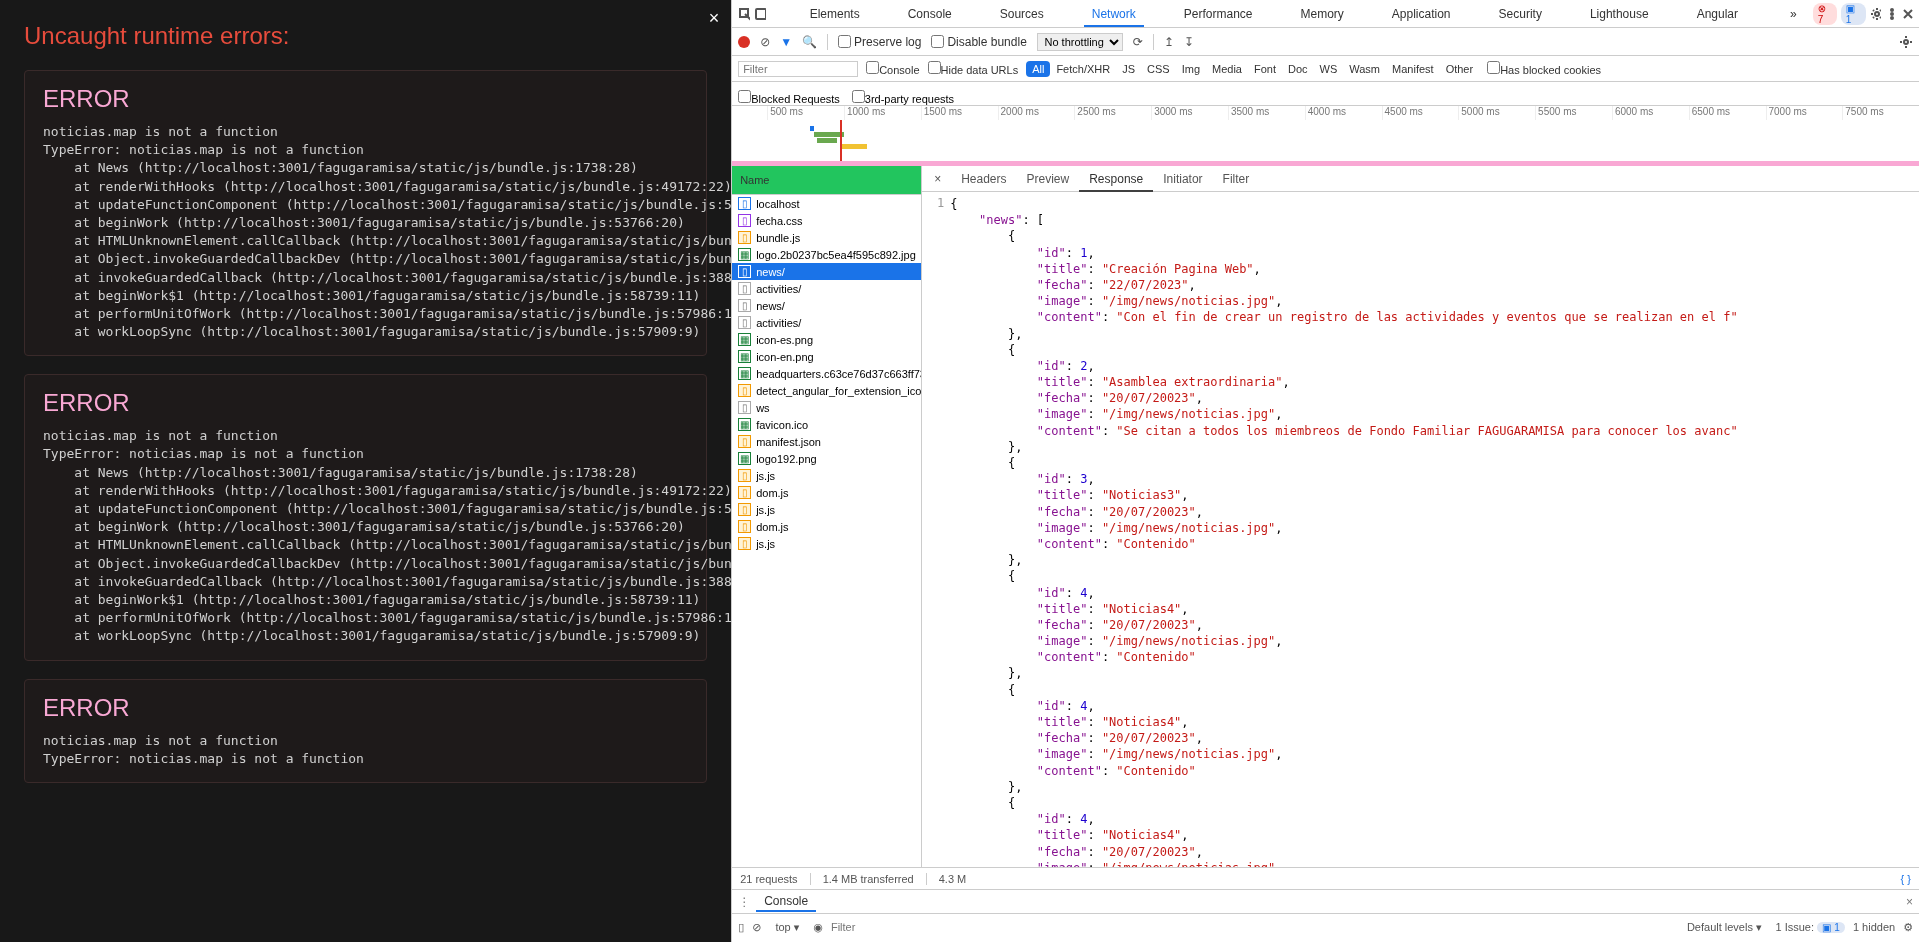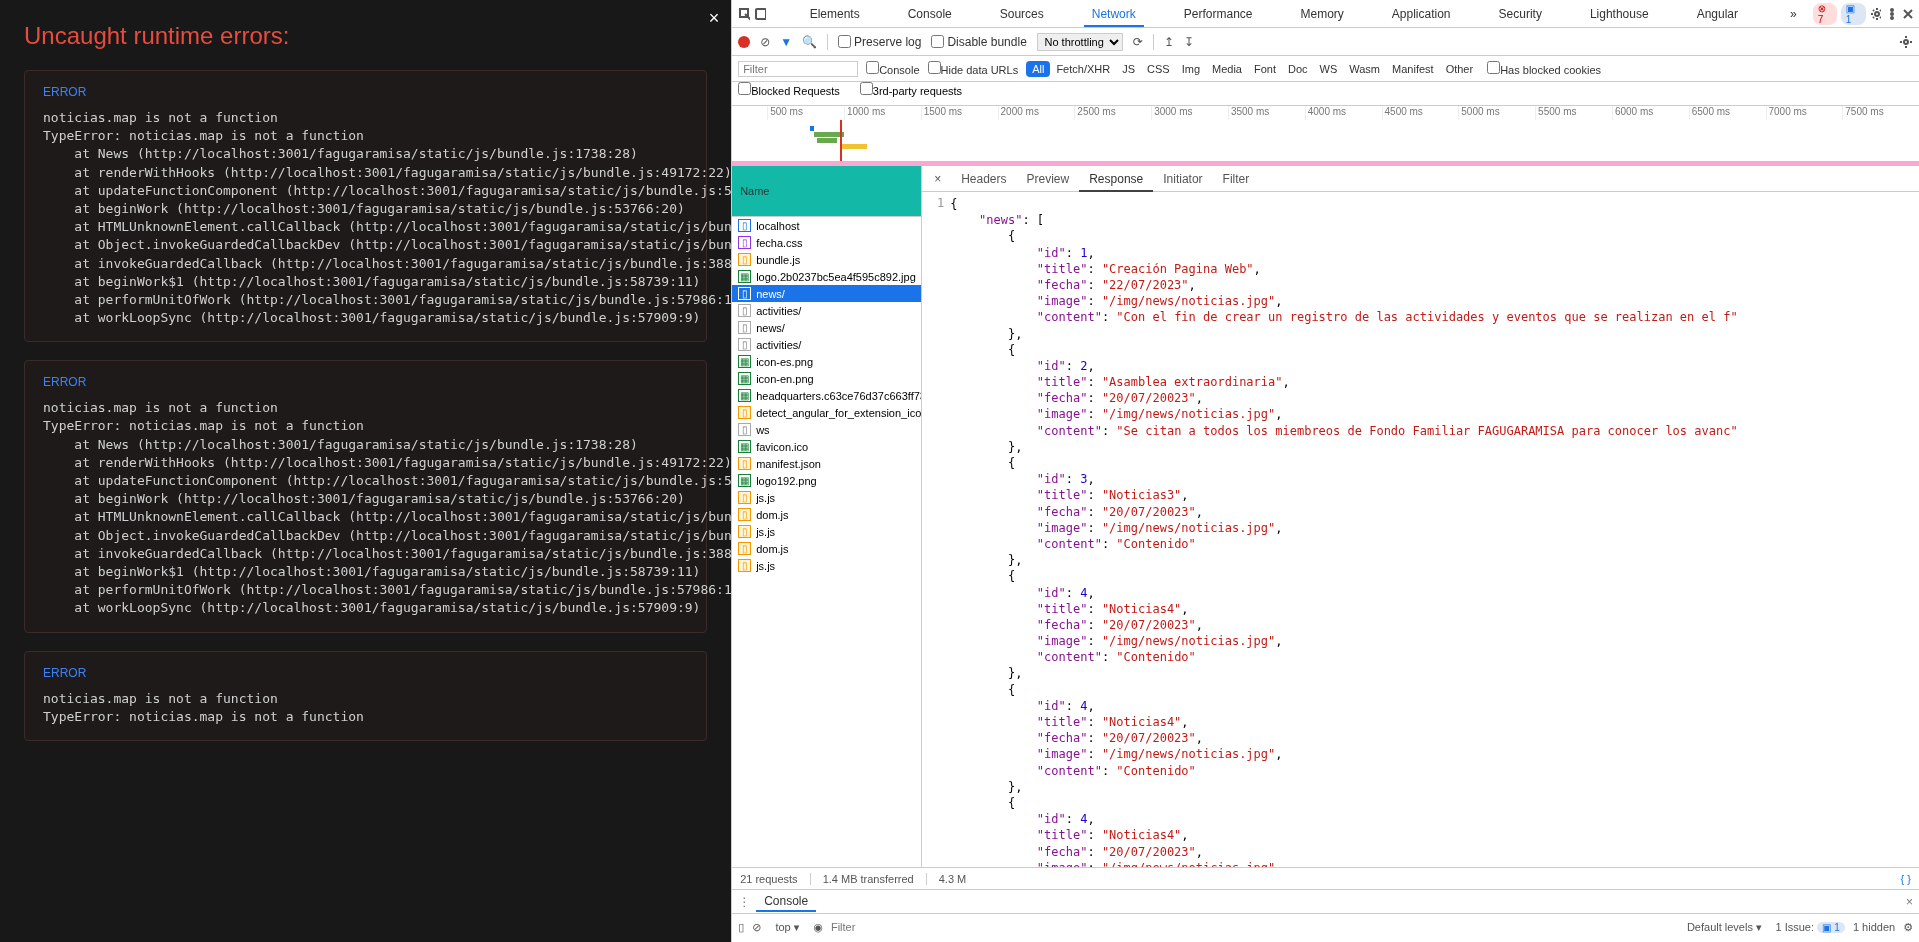--- a/index.html
+++ b/index.html
@@ -3,47 +3,47 @@
 <meta charset="utf-8">
 <style>
 * { box-sizing: border-box; margin: 0; padding: 0; }
 body { font-family: "Segoe UI", Arial, sans-serif; font-size: 12px; display: flex; width: 1919px; height: 942px; overflow: hidden; background: #fff; }
 .error-overlay { width: 736px; height: 100%; background: #181818; color: #ccc; overflow-y: auto; position: relative; padding: 12px 24px; }
 .error-overlay::-webkit-scrollbar { width: 10px; }
 .error-overlay::-webkit-scrollbar-thumb { background: #555; border-radius: 4px; }
 .close-x { position: absolute; top: 8px; right: 12px; color: #fff; font-size: 18px; cursor: pointer; }
 .err-title { color: #e74c3c; font-size: 24px; font-weight: 400; margin: 10px 0 20px 0; }
 .err-box { background: #1e1a1a; border: 1px solid #3a2a2a; border-radius: 4px; padding: 14px 18px; margin-bottom: 18px; }
-.err-h { color: #3b82f6; font-size: 12px; margin-bottom: 10px; }
+.err-h { color: #f9a8d4; font-size: 24px; margin-bottom: 10px; }
 .err-trace { font-family: Consolas, monospace; font-size: 13px; color: #d0d0d0; white-space: pre; line-height: 1.4; }
 .devtools { flex: 1; display: flex; flex-direction: column; border-left: 1px solid #ccc; height: 100%; }
 .dt-tabs { display: flex; align-items: center; border-bottom: 1px solid #ccc; height: 28px; padding: 0 6px; gap: 4px; font-size: 12px; color: #333; }
 .dt-tabs .tab { padding: 4px 8px; cursor: pointer; white-space: nowrap; margin-left: 32px; }
 .dt-tabs .tab.active { color: #1a73e8; border-bottom: 2px solid #1a73e8; }
 .dt-tabs .spacer { flex: 1; }
 .badge-err { background: #fdd; color: #c00; border-radius: 8px; padding: 0 5px; font-size: 10px; }
 .badge-warn { background: #dde6f5; color: #1a73e8; border-radius: 8px; padding: 0 5px; font-size: 10px; }
 .dt-toolbar { display: flex; align-items: center; border-bottom: 1px solid #ccc; height: 28px; padding: 0 6px; gap: 10px; font-size: 12px; color: #333; }
 .dt-toolbar .rec { width: 12px; height: 12px; background: #d93025; border-radius: 50%; }
 .dt-toolbar label { display: flex; align-items: center; gap: 3px; cursor: pointer; }
 .dt-toolbar select { border: 1px solid #ccc; font-size: 11px; padding: 1px 2px; text-align: right; }
 .dt-toolbar .ticon { color: #555; cursor: pointer; }
 .dt-filterbar { display: flex; align-items: center; border-bottom: 1px solid #ccc; height: 26px; padding: 0 6px; gap: 8px; font-size: 11px; color: #333; flex-wrap: nowrap; overflow: hidden; }
 .dt-filterbar input.filter { width: 120px; border: 1px solid #ccc; padding: 1px 4px; font-size: 11px; }
 .chip { padding: 2px 6px; border-radius: 4px; cursor: pointer; }
 .chip.active { background: #1a73e8; color: #fff; }
-.dt-blockbar { display: flex; align-items: flex-start; border-bottom: 1px solid #ccc; height: 24px; padding: 0 6px; gap: 20px; font-size: 11px; }
+.dt-blockbar { display: flex; align-items: flex-end; border-bottom: 1px solid #ccc; height: 24px; padding: 0 6px; gap: 12px; font-size: 11px; }
 .waterfall { height: 60px; border-bottom: 5px solid #f9a8d4; position: relative; overflow: hidden; padding-left: 35px; }
 .wf-ticks { display: flex; font-size: 10px; color: #777; height: 14px; }
 .wf-ticks div { flex: 1; border-left: 1px solid #eee; padding-left: 2px; }
 .wf-bars { position: absolute; top: 20px; left: 10px; }
 .wf-bar { height: 5px; margin-bottom: 1px; }
 .main-split { flex: 1; display: flex; min-height: 0; border-bottom: 1px solid #ccc; }
 .req-list { width: 190px; border-right: 1px solid #ccc; overflow-y: auto; font-size: 11px; }
-.req-list .hdr { background: #14b8a6; padding: 19px 8px; border-bottom: 1px solid #ccc; color: #333; font-weight: 500;}
+.req-list .hdr { background: #22c55e; padding: 8px 8px; border-bottom: 1px solid #ccc; color: #333; font-weight: 500;}
 .req-row { display: flex; align-items: center; gap: 5px; padding: 2px 6px; cursor: pointer; white-space: nowrap; overflow: hidden; text-overflow: ellipsis; }
 .req-row.sel { background: #1a73e8; color: #fff; }
 .req-row .ico { width: 13px; height: 13px; display: inline-flex; align-items: center; justify-content: center; font-size: 10px; border: 1px solid #aaa; color: #777; flex-shrink: 0; }
 .req-row.sel .ico { border-color: #fff; color: #fff; }
 .ico.doc { color: #1a73e8; border-color: #1a73e8; }
 .ico.css { color: #9334e6; border-color: #9334e6; }
 .ico.js { color: #f29900; border-color: #f29900; background:#fff3d6; }
 .ico.img { color: #188038; border-color: #188038; }
 .detail { flex: 1; display: flex; flex-direction: column; min-width: 0; }
 .detail-tabs { display: flex; align-items: center; border-bottom: 1px solid #ccc; height: 26px; font-size: 12px; gap: 2px; padding: 0 4px; color: #555; }

